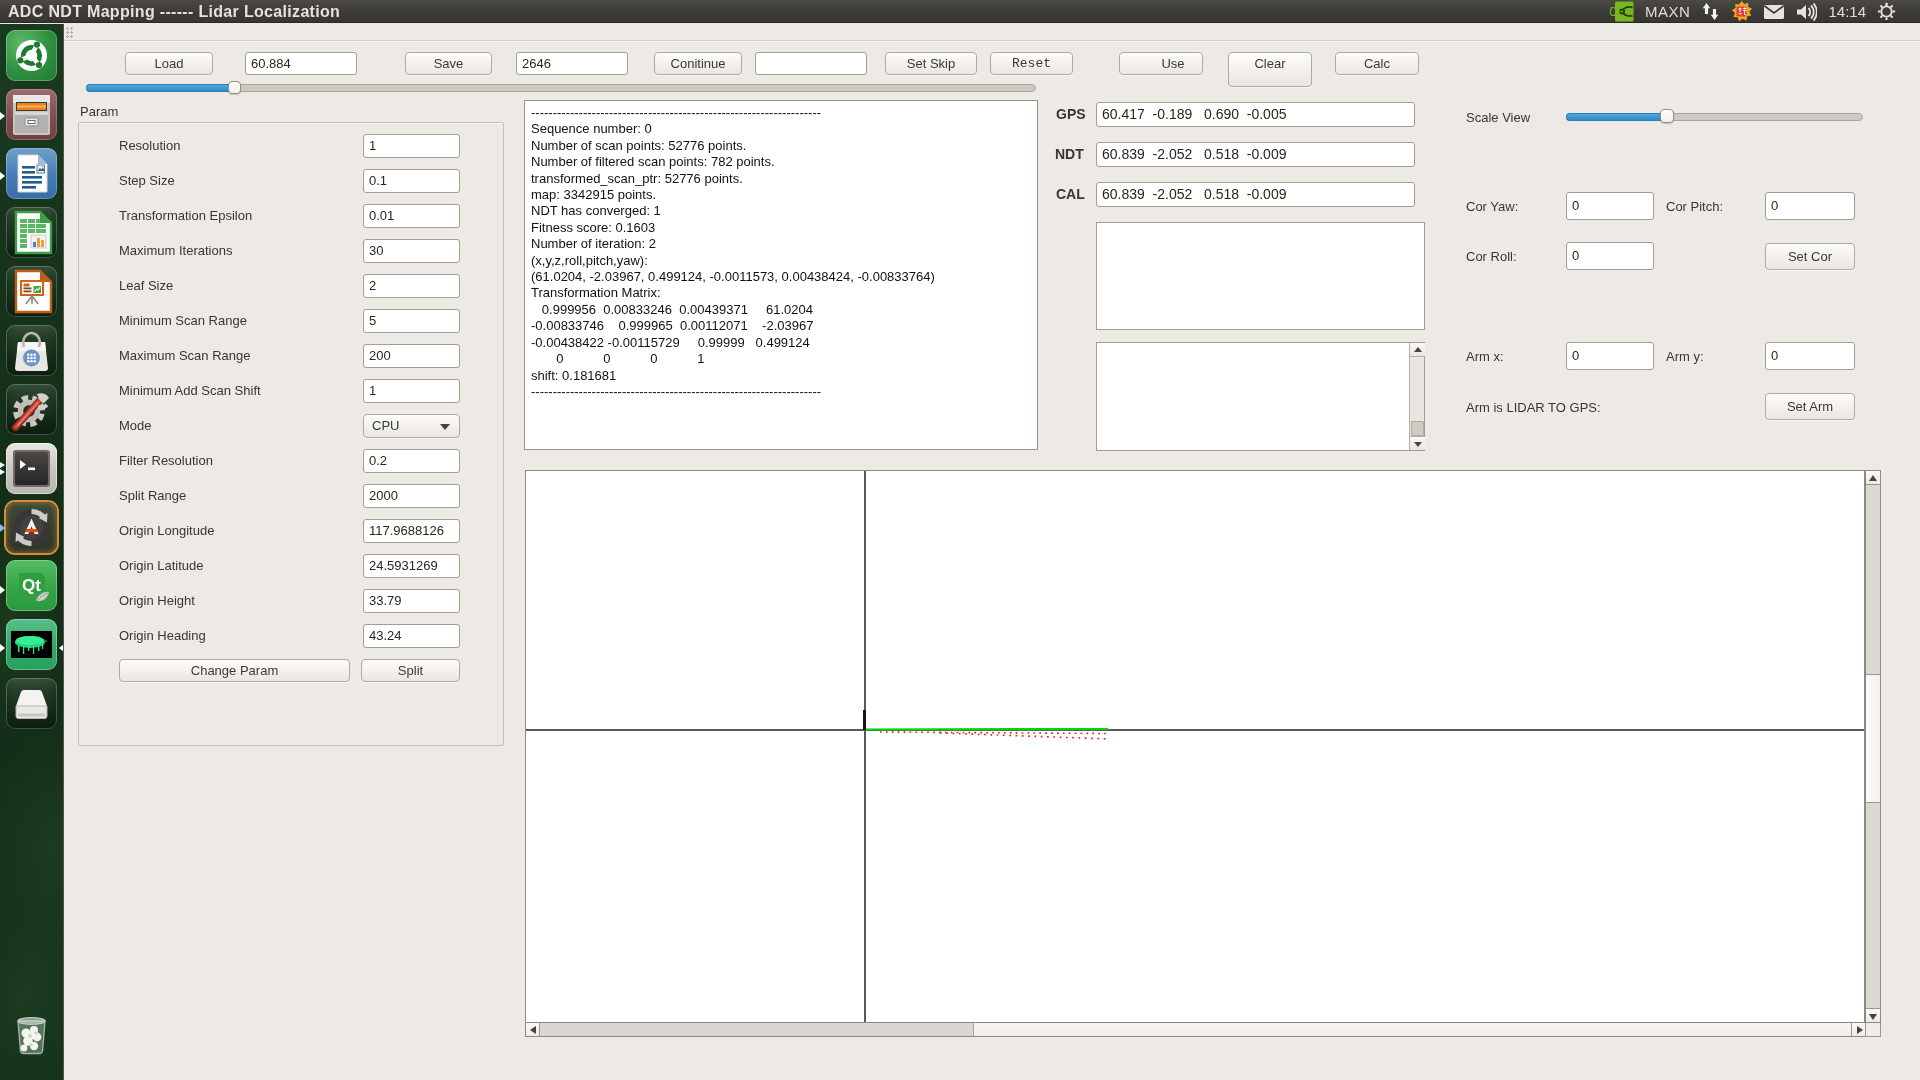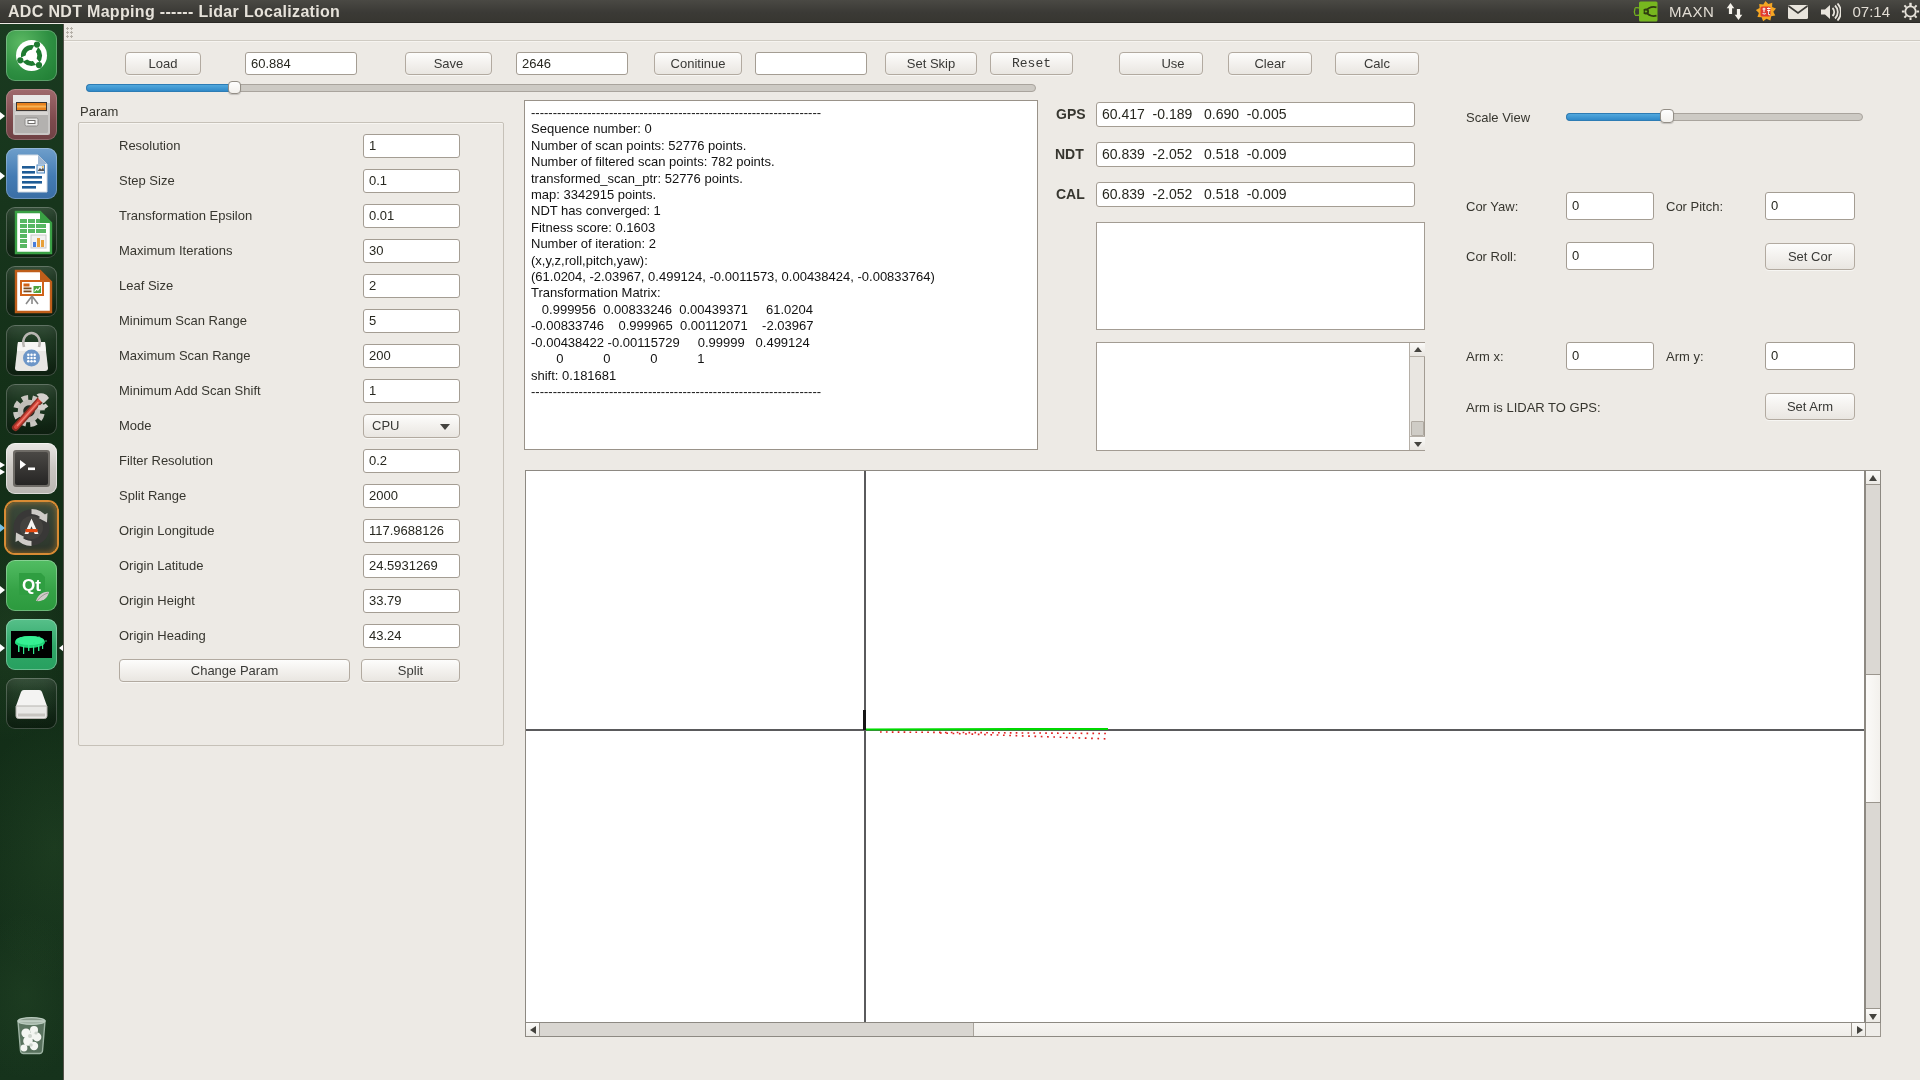--- a/index.html
+++ b/index.html
@@ -3,21 +3,21 @@
 <meta charset="utf-8">
 <style>
 html,body{margin:0;padding:0;width:1920px;height:1080px;overflow:hidden;
  font-family:"Liberation Sans",sans-serif;background:#edeae5;}
 *{box-sizing:border-box;}
 .abs{position:absolute;}
 #panel{position:absolute;left:0;top:0;width:1920px;height:23px;
  background:linear-gradient(#4a4944,#3b3a36 55%,#373631);border-bottom:1px solid #2a2925;z-index:50;}
 #panel .title{position:absolute;left:8px;top:0;height:23px;line-height:24px;letter-spacing:.32px;
  color:#e6e2da;font-size:16px;font-weight:bold;}
-#tray{position:absolute;right:0;top:0;height:23px;display:flex;align-items:center;gap:11px;padding-right:0;color:#e2ddd4;font-size:15px;}
+#tray{position:absolute;right:0;top:0;height:23px;display:flex;align-items:center;gap:11px;padding-right:24px;color:#e2ddd4;font-size:15px;}
 #launcher{position:absolute;left:0;top:24px;width:64px;height:1056px;
  background:
   radial-gradient(ellipse 90px 150px at 15% 58%, rgba(110,170,95,.10), transparent 70%),
   radial-gradient(ellipse 110px 190px at 85% 78%, rgba(110,170,95,.09), transparent 70%),
   radial-gradient(ellipse 80px 120px at 40% 92%, rgba(110,170,95,.08), transparent 70%),
   linear-gradient(175deg,#1a3a20 0%,#143018 35%,#122d17 60%,#16331c 100%);overflow:hidden;}
 #launcher:after{content:"";position:absolute;right:0;top:0;width:1px;height:100%;background:#55524b;}
 .tile{position:absolute;left:6px;width:51px;height:51px;border-radius:9px;overflow:hidden;}
 .dtile{background:linear-gradient(rgba(255,255,255,.14),rgba(255,255,255,.05) 30%,rgba(0,0,0,.12));
  box-shadow:inset 0 0 0 1px rgba(255,255,255,.22), inset 0 -14px 16px rgba(0,0,0,.28);}
@@ -69,21 +69,21 @@
         </g>
       </svg>
 <svg width="22" height="16" viewBox="0 0 22 16">
         <rect x="1" y="1" width="20" height="14" rx="1.5" fill="#e8e4dc"></rect>
         <path d="M1.5 2 L11 9 L20.5 2" stroke="#3b3a36" stroke-width="1.6" fill="none"></path>
       </svg>
 <svg width="21" height="18" viewBox="0 0 21 18">
         <path d="M1 6.5 h4 l5-4.5 v14 l-5-4.5 h-4 z" fill="#e8e4dc"></path>
         <path d="M12.5 5 a5.5 5.5 0 0 1 0 8 M15 2.5 a9 9 0 0 1 0 13 M17.5 .5 a12.5 12.5 0 0 1 0 17" stroke="#e8e4dc" stroke-width="1.8" fill="none"></path>
       </svg>
-<span>07:14</span>
+<span>14:14</span>
 <svg width="19" height="19" viewBox="0 0 19 19">
         <g fill="none" stroke="#e8e4dc" stroke-width="1.8">
           <circle cx="9.5" cy="9.5" r="5.2"></circle>
           <path d="M9.5 .8 v4" stroke-width="2.4"></path>
         </g>
         <g fill="#e8e4dc">
           <path d="M9.5 1.6 l2.8 4.3 h-5.6 z" transform="rotate(45 9.5 9.5)" opacity="0"></path>
         </g>
         <g stroke="#e8e4dc" stroke-width="2">
           <path d="M3.4 3.4 l1.8 1.8 M15.6 3.4 l-1.8 1.8 M3.4 15.6 l1.8-1.8 M15.6 15.6 l-1.8-1.8 M.9 9.5 h2.6 M15.5 9.5 h2.6 M9.5 15.5 v2.6"></path>
@@ -280,30 +280,30 @@
           <circle cx="30" cy="24" r="1.6"></circle>
           <circle cx="25" cy="36" r="1.8"></circle>
         </g>
 </svg></div>
   </div>
 <div id="win" class="abs" style="left:64px;top:24px;width:1856px;height:1056px;">
 
  <div class="abs" style="left:0;top:0;width:1856px;height:17px;border-bottom:1px solid #cfcbc3;box-shadow:0 1px 0 #f6f4f0;"></div>
  <div class="abs" style="left:2px;top:3px;width:8px;height:12px;background-image:radial-gradient(circle at 1.5px 1.5px,#b5b0a8 1.1px,transparent 1.3px);background-size:4px 4px;"></div>
 
- <div class="btn" style="left:61px;top:28px;width:76px;height:23px;line-height:21px;">Load</div>
+ <div class="btn" style="left:61px;top:28px;width:88px;height:23px;line-height:21px;">Load</div>
  <div class="inp" style="left:181px;top:28px;width:112px;height:23px;line-height:21px;">60.884</div>
  <div class="btn" style="left:341px;top:28px;width:87px;height:23px;line-height:21px;">Save</div>
  <div class="inp" style="left:452px;top:28px;width:112px;height:23px;line-height:21px;">2646</div>
  <div class="btn" style="left:590px;top:28px;width:88px;height:23px;line-height:21px;">Conitinue</div>
  <div class="inp" style="left:691px;top:28px;width:112px;height:23px;line-height:21px;"></div>
  <div class="btn" style="left:821px;top:28px;width:92px;height:23px;line-height:21px;">Set Skip</div>
  <div class="btn" style="left:926px;top:28px;width:83px;height:23px;line-height:21px;font-family:Liberation Mono, monospace;">Reset</div>
  <div class="btn" style="left:1055px;top:28px;width:84px;height:23px;line-height:21px;padding-left:24px;">Use</div>
- <div class="btn" style="left:1164px;top:28px;width:84px;height:23px;line-height:21px;">Clear</div>
+ <div class="btn" style="left:1164px;top:28px;width:84px;height:35px;line-height:21px;">Clear</div>
  <div class="btn" style="left:1271px;top:28px;width:84px;height:23px;line-height:21px;">Calc</div>
 
  <div class="track" style="left:22px;top:60px;width:950px;"></div>
  <div class="tblue" style="left:22px;top:60px;width:143px;"></div>
  <div class="thumb" style="left:164px;top:57px;width:13px;height:13px;"></div>
 
  <div class="lbl" style="left:16px;top:80px;">Param</div>
  <div class="abs" style="left:14px;top:98px;width:426px;height:624px;border:1px solid #c6c1b8;border-radius:2px;box-shadow:inset 0 1px 0 #f7f5f1;"></div>
  <div class="lbl" style="left:55px;top:114px;">Resolution</div>
 <div class="inp" style="left:299px;top:110px;width:97px;height:24px;line-height:22px;">1</div>

